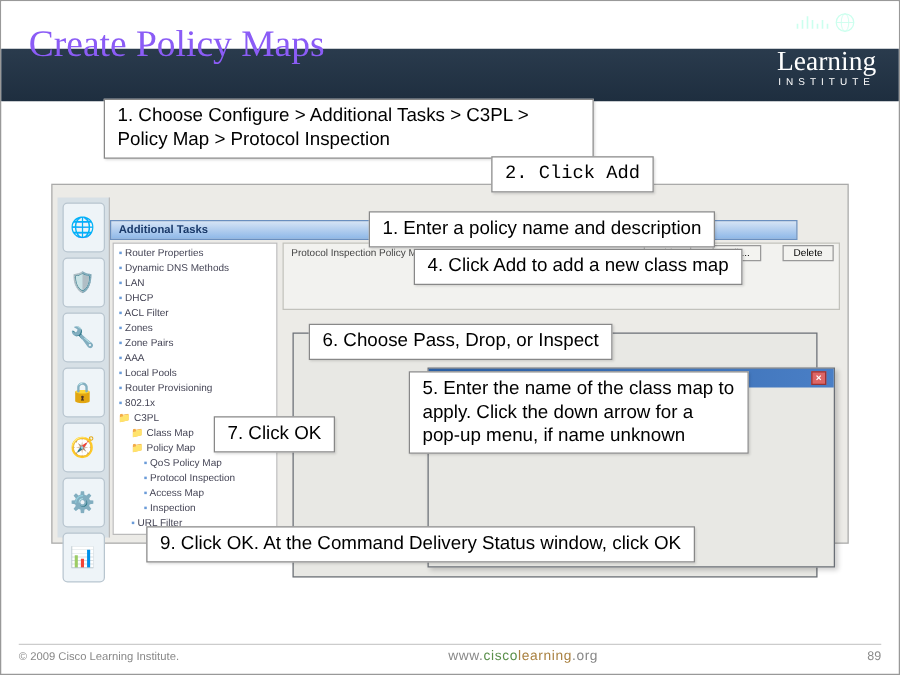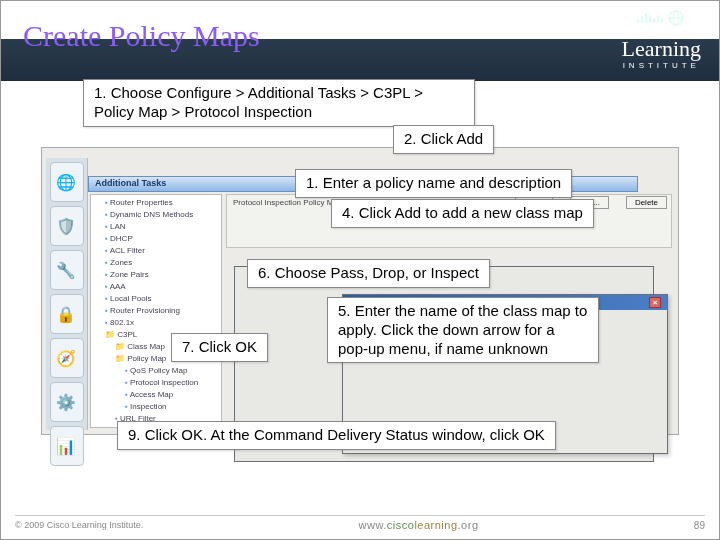--- a/index.html
+++ b/index.html
@@ -81,21 +81,21 @@
     display:flex; align-items:center; justify-content:center;
     font-size: 16px;
   }
   .tree {
     position: absolute;
     top: 46px; left: 48px; width: 132px; bottom: 6px;
     background: #fff;
     border: 1px solid #bbb;
     font-size: 8px;
     color: #445;
-    padding: 2px 14px;
+    padding: 2px 4px;
     overflow: hidden;
     line-height: 1.5;
   }
   .tree .row { white-space: nowrap; }
   .tree .indent1 { padding-left: 10px; }
   .tree .indent2 { padding-left: 20px; }
   .tree .folder::before { content: "📁 "; font-size:8px;}
   .tree .item::before { content: "▪ "; color:#6a9bd8;}
 
   .rightpanel {
@@ -239,21 +239,21 @@
 
     <div class="dialog2">
       <div class="dlgtitle">
         <span>Select a Class Map</span>
         <span class="closebox">×</span>
       </div>
     </div>
   </div>
 
   <div class="step" style="top:-4px; left:42px; width:392px;">1. Choose Configure &gt; Additional Tasks &gt; C3PL &gt; Policy Map &gt; Protocol Inspection</div>
-  <div class="step" style="top:42px; left:352px;">2. Click Add</div>
+  <div class="step" style="top:42px; left:352px;font-family:Liberation Mono, monospace;">2. Click Add</div>
   <div class="step" style="top:86px; left:254px;">1. Enter a policy name and description</div>
   <div class="step" style="top:116px; left:290px;">4. Click Add to add a new class map</div>
   <div class="step" style="top:176px; left:206px;">6. Choose Pass, Drop, or Inspect</div>
   <div class="step" style="top:214px; left:286px; width:272px;">5. Enter the name of the class map to apply. Click the down arrow for a pop-up menu, if name unknown</div>
   <div class="step" style="top:250px; left:130px;">7. Click OK</div>
   <div class="step" style="top:338px; left:76px;">9. Click OK. At the Command Delivery Status window, click OK</div>
 
 </div>
 
 <div class="footer">

